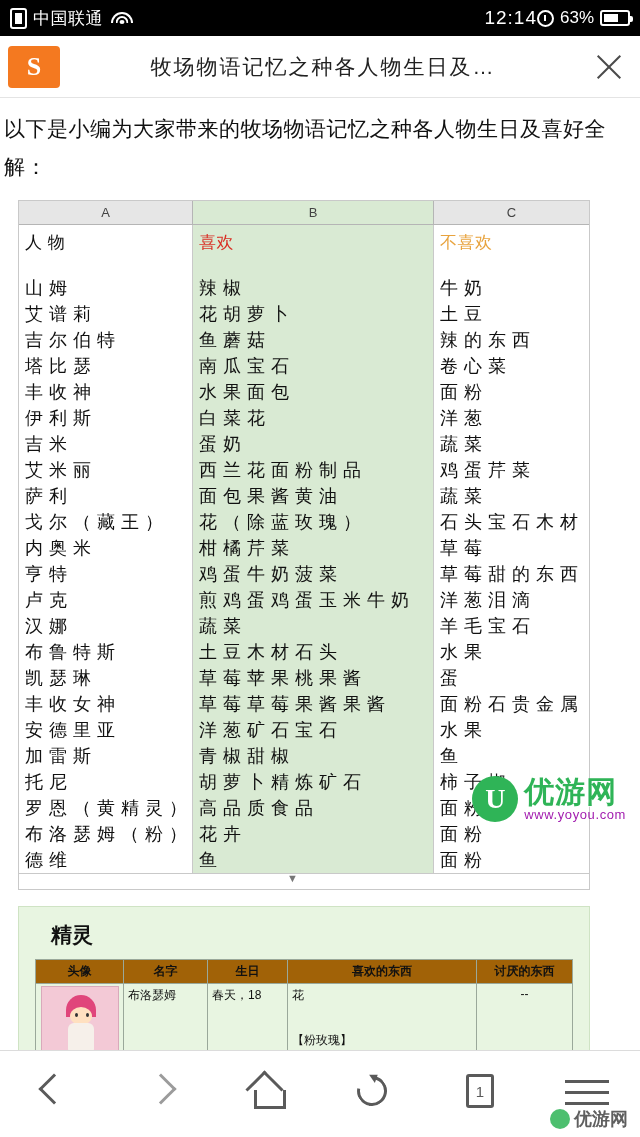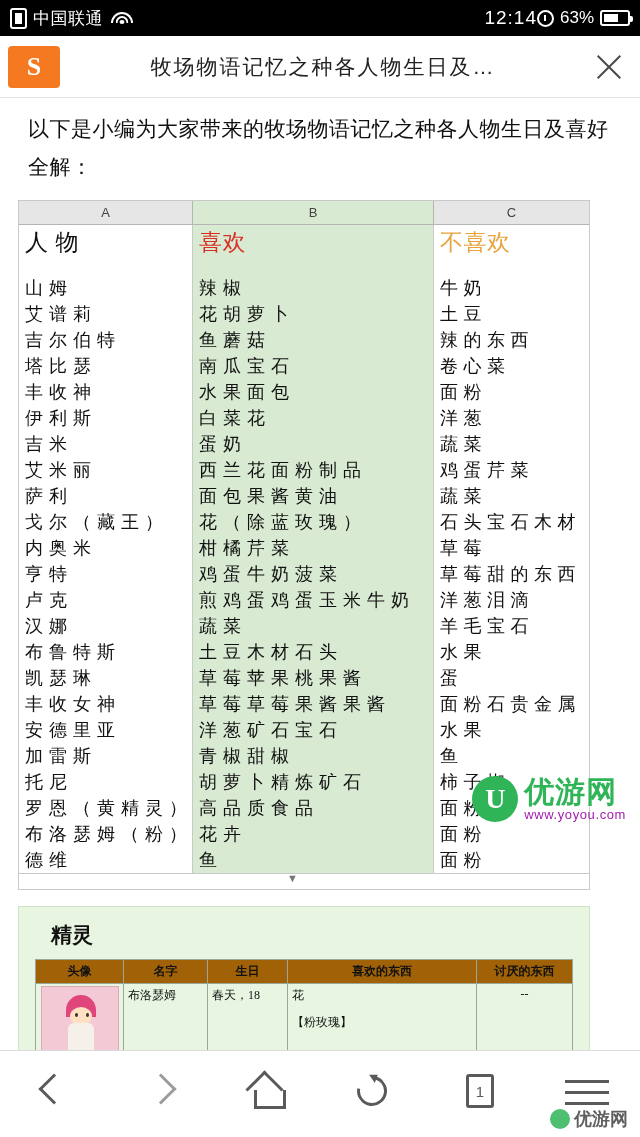--- a/index.html
+++ b/index.html
@@ -81,51 +81,51 @@
   }
   .close-x::before { transform: rotate(45deg); }
   .close-x::after { transform: rotate(-45deg); }
 
   
   .content {
     position: absolute; top: 98px; left: 0; right: 0; bottom: 87px;
     background: #fff; overflow: hidden;
   }
   .intro {
-    font-size: 21px; line-height: 38px; color: #111; padding: 12px 18px 10px 28px;
+    font-size: 21px; line-height: 38px; color: #111; padding: 12px 18px 10px 4px;
     letter-spacing: 0.5px;
   }
 
   
   .sheet {
     margin: 4px 18px 0 18px; border: 1px solid #c9c9c9; background: #fff;
     width: 572px;
   }
   .sheet-head {
     display: flex; height: 24px; background: #e6e6e6; border-bottom: 1px solid #b5b5b5;
     font-size: 13px; color: #444;
   }
   .sheet-head div {
     display: flex; align-items: center; justify-content: center;
     border-right: 1px solid #b5b5b5; font-family: "Liberation Sans", sans-serif;
   }
   .col-a { width: 174px; }
   .col-b { width: 241px; background: #d9ead3; }
-  .col-c { width: 155px; border-right: none !important; font-family: Liberation Serif, serif; }
+  .col-c { width: 155px; border-right: none !important; }
   .sheet-row {
     display: flex; font-size: 18px; color: #111; height: 26px;
     letter-spacing: 0.5px;
   }
   .sheet-row > div {
     border-right: 1px solid #c9c9c9; padding-left: 6px; overflow: hidden;
     white-space: nowrap; display: flex; align-items: center;
   }
   .sheet-row > div:last-child { border-right: none; }
   .hdr-row { height: 34px; }
-  .hdr-row > div { font-size: 23px; }
+  .hdr-row > div { font-size: 17px; }
   .hdr-like { color: #d93025; }
   .hdr-dislike { color: #e8a33d; }
   .spacer-row { height: 16px; }
   .sheet-bottom {
     height: 16px; position: relative; border-top: 1px solid #c9c9c9;
   }
   .sheet-bottom::after {
     content: "\25BC"; position: absolute; left: 268px; top: -2px;
     font-size: 11px; color: #777;
   }
@@ -143,21 +143,21 @@
   .wm-text { line-height: 1.05; }
   .wm-main {
     font-size: 30px; color: #2fb457; font-weight: bold; letter-spacing: 1px;
     text-shadow: 1px 1px 0 #fff;
   }
   .wm-sub { font-size: 13px; color: #a21caf; letter-spacing: 0.6px; }
 
   
   .elf-block {
     margin: 16px 18px 0 18px; background: #e8f5e1; border: 1px solid #cfe3c4;
-    padding: 14px 16px 10px 16px; width: 572px; font-family: Liberation Serif, serif;
+    padding: 14px 16px 10px 16px; width: 572px;
   }
   .elf-title { font-size: 21px; font-weight: bold; color: #111; margin: 0 0 10px 16px; }
   .elf-table { width: 100%; border-collapse: collapse; font-size: 12px; }
   .elf-table th, .elf-table td {
     border: 1px solid #9aa89a; padding: 3px 4px; color: #111; vertical-align: top;
   }
   .elf-table th { background: #a16207; text-align: center; font-weight: bold; font-size: 12px; }
   .elf-avatar-cell { width: 88px; height: 78px; padding: 2px !important; }
   .avatar-box {
     width: 78px; height: 72px; background: #f3c9d6; margin: 0 auto;
@@ -165,21 +165,21 @@
   }
   .av-hair { position: absolute; left: 24px; top: 8px; width: 30px; height: 22px; background: #e0457b; border-radius: 15px 15px 0 0; }
   .av-face { position: absolute; left: 28px; top: 20px; width: 22px; height: 18px; background: #ffe0c0; border-radius: 50%; }
   .av-body { position: absolute; left: 26px; top: 36px; width: 26px; height: 28px; background: #f6f0ea; border-radius: 6px 6px 2px 2px; }
   .av-eye-l, .av-eye-r { position: absolute; top: 26px; width: 3px; height: 4px; background: #333; border-radius: 50%; }
   .av-eye-l { left: 33px; } .av-eye-r { left: 44px; }
   .cell-name { width: 84px; }
   .cell-bd { width: 80px; }
   .cell-like { }
   .cell-dislike { width: 96px; text-align: center; }
-  .like-sub { margin-top: 10px; }
+  .like-sub { margin-top: 28px; }
 
   
   .navbar {
     position: absolute; left: 0; right: 0; bottom: 0; height: 87px;
     background: #fff; border-top: 1px solid #dcdcdc;
     display: flex; align-items: center; justify-content: space-around;
   }
   .nav-btn { width: 80px; height: 60px; position: relative; }
   .chev { position: absolute; left: 30px; top: 14px; width: 22px; height: 22px;
     border-left: 3px solid #5a5a5a; border-bottom: 3px solid #5a5a5a; }

